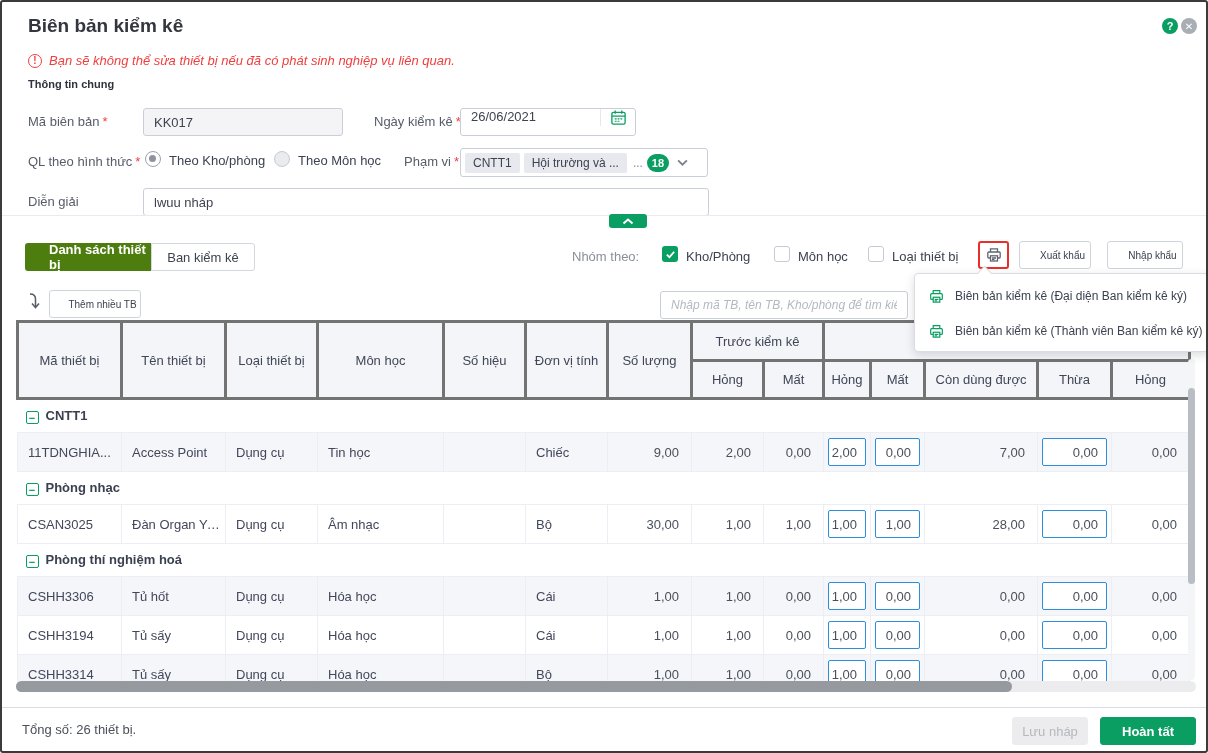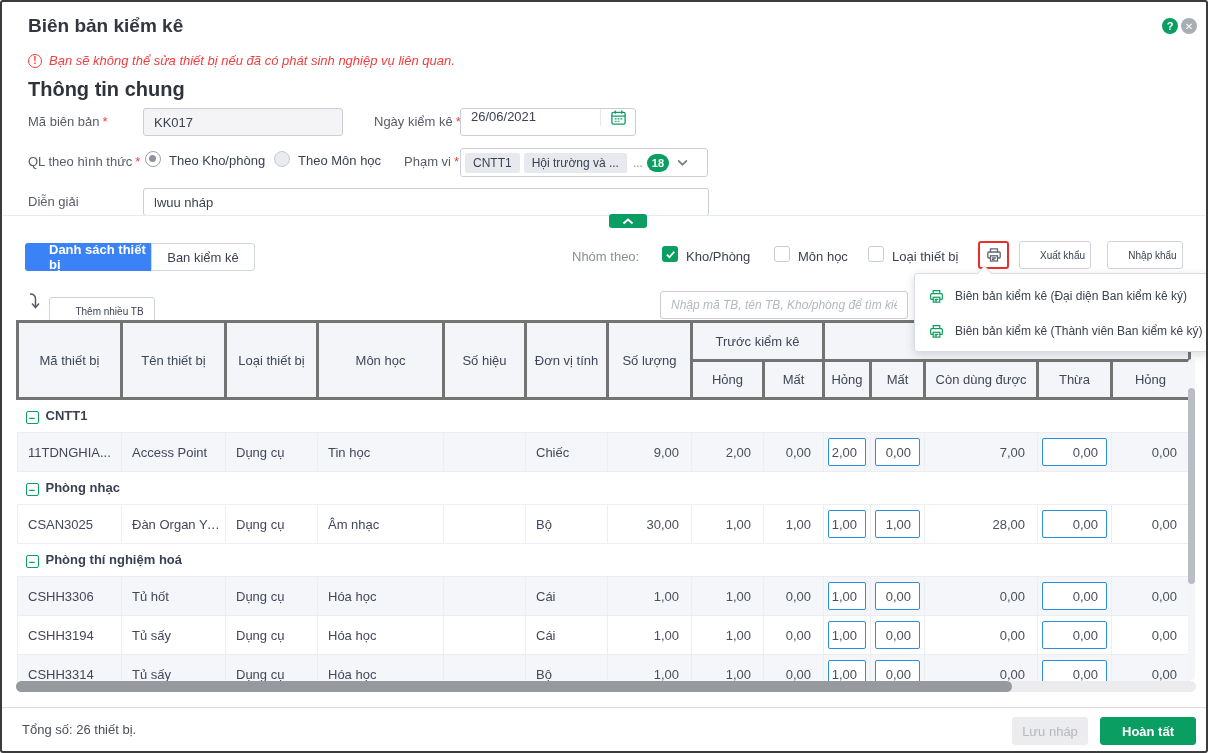--- a/index.html
+++ b/index.html
@@ -8,21 +8,21 @@
   .abs{position:absolute;}
   
   .dlg-title{left:26px;top:13px;font-size:19px;font-weight:600;color:#33363e;}
   .circle-ic{width:16px;height:16px;border-radius:50%;color:#fff;font-size:11px;font-weight:700;display:flex;align-items:center;justify-content:center;cursor:pointer;}
   .help{left:1160px;top:16px;background:#0b9e62;}
   .close{left:1179px;top:16px;background:#a9adb4;font-size:10px;}
   
   .warn-row{left:26px;top:51px;display:flex;align-items:center;gap:7px;}
   .warn-ic{width:14px;height:14px;border:1.4px solid #f03e3e;border-radius:50%;color:#f03e3e;font-size:10px;font-weight:700;display:flex;align-items:center;justify-content:center;box-sizing:border-box;}
   .warn-text{color:#f03e3e;font-style:italic;font-size:13px;}
-  .section-title{left:26px;top:76px;font-size:20px;font-weight:700;color:#2f333c;}
+  .section-title{left:26px;top:76px;font-size:11px;font-weight:700;color:#2f333c;}
   
   .flabel{font-size:13px;color:#565c68;}
   .req{color:#f03e3e;margin-left:3px;}
   .field{box-sizing:border-box;height:28px;border:1px solid #c9ced8;border-radius:3px;font-size:13px;color:#3c4250;background:#fff;}
   .field.disabled{background:#f4f4f6;}
   .txtval{display:flex;align-items:center;padding:0 10px;}
   input.field{padding:0 10px;outline:none;}
   .datebox{display:flex;align-items:flex-start;}
   .datebox .val{flex:1;display:flex;align-items:center;padding:0 10px;}
   .datebox .cal{width:34px;display:flex;align-items:center;justify-content:center;border-left:1px solid #e3e7ee;cursor:pointer;}
@@ -33,21 +33,21 @@
   .badge{min-width:18px;height:18px;border-radius:9px;background:#0b9e62;color:#fff;font-size:11px;font-weight:700;display:flex;align-items:center;justify-content:center;padding:0 2px;}
   .radio{width:16px;height:16px;border-radius:50%;box-sizing:border-box;display:inline-block;}
   .radio.sel{border:1.5px solid #9ca3ad;background:#fff;position:relative;}
   .radio.sel::after{content:"";position:absolute;left:3px;top:3px;width:7px;height:7px;border-radius:50%;background:#8e949d;}
   .radio.unsel{background:#e9ebef;border:1px solid #c6cbd3;}
   .rlabel{font-size:13px;color:#3c4250;}
   .divider{left:0;top:213px;width:1204px;height:1px;background:#e8eaef;}
   .pill{left:607px;top:212px;width:38px;height:14px;background:#0b9e62;border-radius:3px;display:flex;align-items:center;justify-content:center;cursor:pointer;}
   
   .tab{box-sizing:border-box;height:28px;font-size:13px;display:flex;align-items:center;justify-content:center;cursor:pointer;}
-  .tab.active{background:#3b82f6;color:#fff;font-weight:700;border-radius:3px 0 0 3px;padding-left:24px;}
+  .tab.active{background:#4d7c0f;color:#fff;font-weight:700;border-radius:3px 0 0 3px;padding-left:24px;}
   .tab.inactive{background:#fff;color:#3c4250;border:1px solid #d3d7de;border-radius:0 3px 3px 0;}
   .grp-label{font-size:13px;color:#8a8f98;}
   .cb{width:16px;height:16px;border-radius:3px;box-sizing:border-box;display:inline-flex;align-items:center;justify-content:center;}
   .cb.on{background:#0b9e62;}
   .cb.off{background:#fff;border:1px solid #c6cbd3;}
   .cblabel{font-size:13px;color:#3c4250;}
   .btn{box-sizing:border-box;height:28px;border:1px solid #cfd4db;border-radius:3px;background:#fff;font-size:10px;color:#3b4150;display:flex;align-items:center;justify-content:center;cursor:pointer;padding-left:15px;}
   .print-btn{box-sizing:border-box;width:31px;height:28px;border:2px solid #e8302a;border-radius:3px;display:flex;align-items:center;justify-content:center;color:#5f6470;background:#fff;cursor:pointer;}
   input.search{box-sizing:border-box;height:28px;border:1px solid #c9ced8;border-radius:3px;padding:0 10px;font-size:12px;font-style:italic;color:#3c4250;outline:none;}
   input.search::placeholder{color:#b3b8c1;font-style:italic;}
@@ -178,21 +178,21 @@
   <div class="abs btn" style="left:1017px;top:239px;width:72px;">Xuất khẩu</div>
   <div class="abs btn" style="left:1105px;top:239px;width:76px;">Nhập khẩu</div>
 
   
   <span class="abs" style="left:25px;top:290px;display:flex;">
     <svg width="16" height="19" viewBox="0 0 16 19" fill="none" stroke="#555c66" stroke-width="1.5">
       <path d="M3 2c4 0 5.5 1.5 5.5 5v8"></path>
       <polyline points="5,11.5 8.5,15.5 12,11.5"></polyline>
     </svg>
   </span>
-  <div class="abs btn" style="left:47px;top:288px;width:106px;margin-top:7px;">Thêm nhiều TB</div>
+  <div class="abs btn" style="left:47px;top:288px;width:92px;">Thêm nhiều TB</div>
   <input class="abs search" style="left: 658px; top: 289px; width: 248px;" placeholder="Nhập mã TB, tên TB, Kho/phòng để tìm kiếm">
 
   
   <div class="abs tbl-wrap">
     <table class="grid">
       <colgroup>
         <col style="width:104px">
           <col style="width:104px">
           <col style="width:92px">
           <col style="width:126px">

